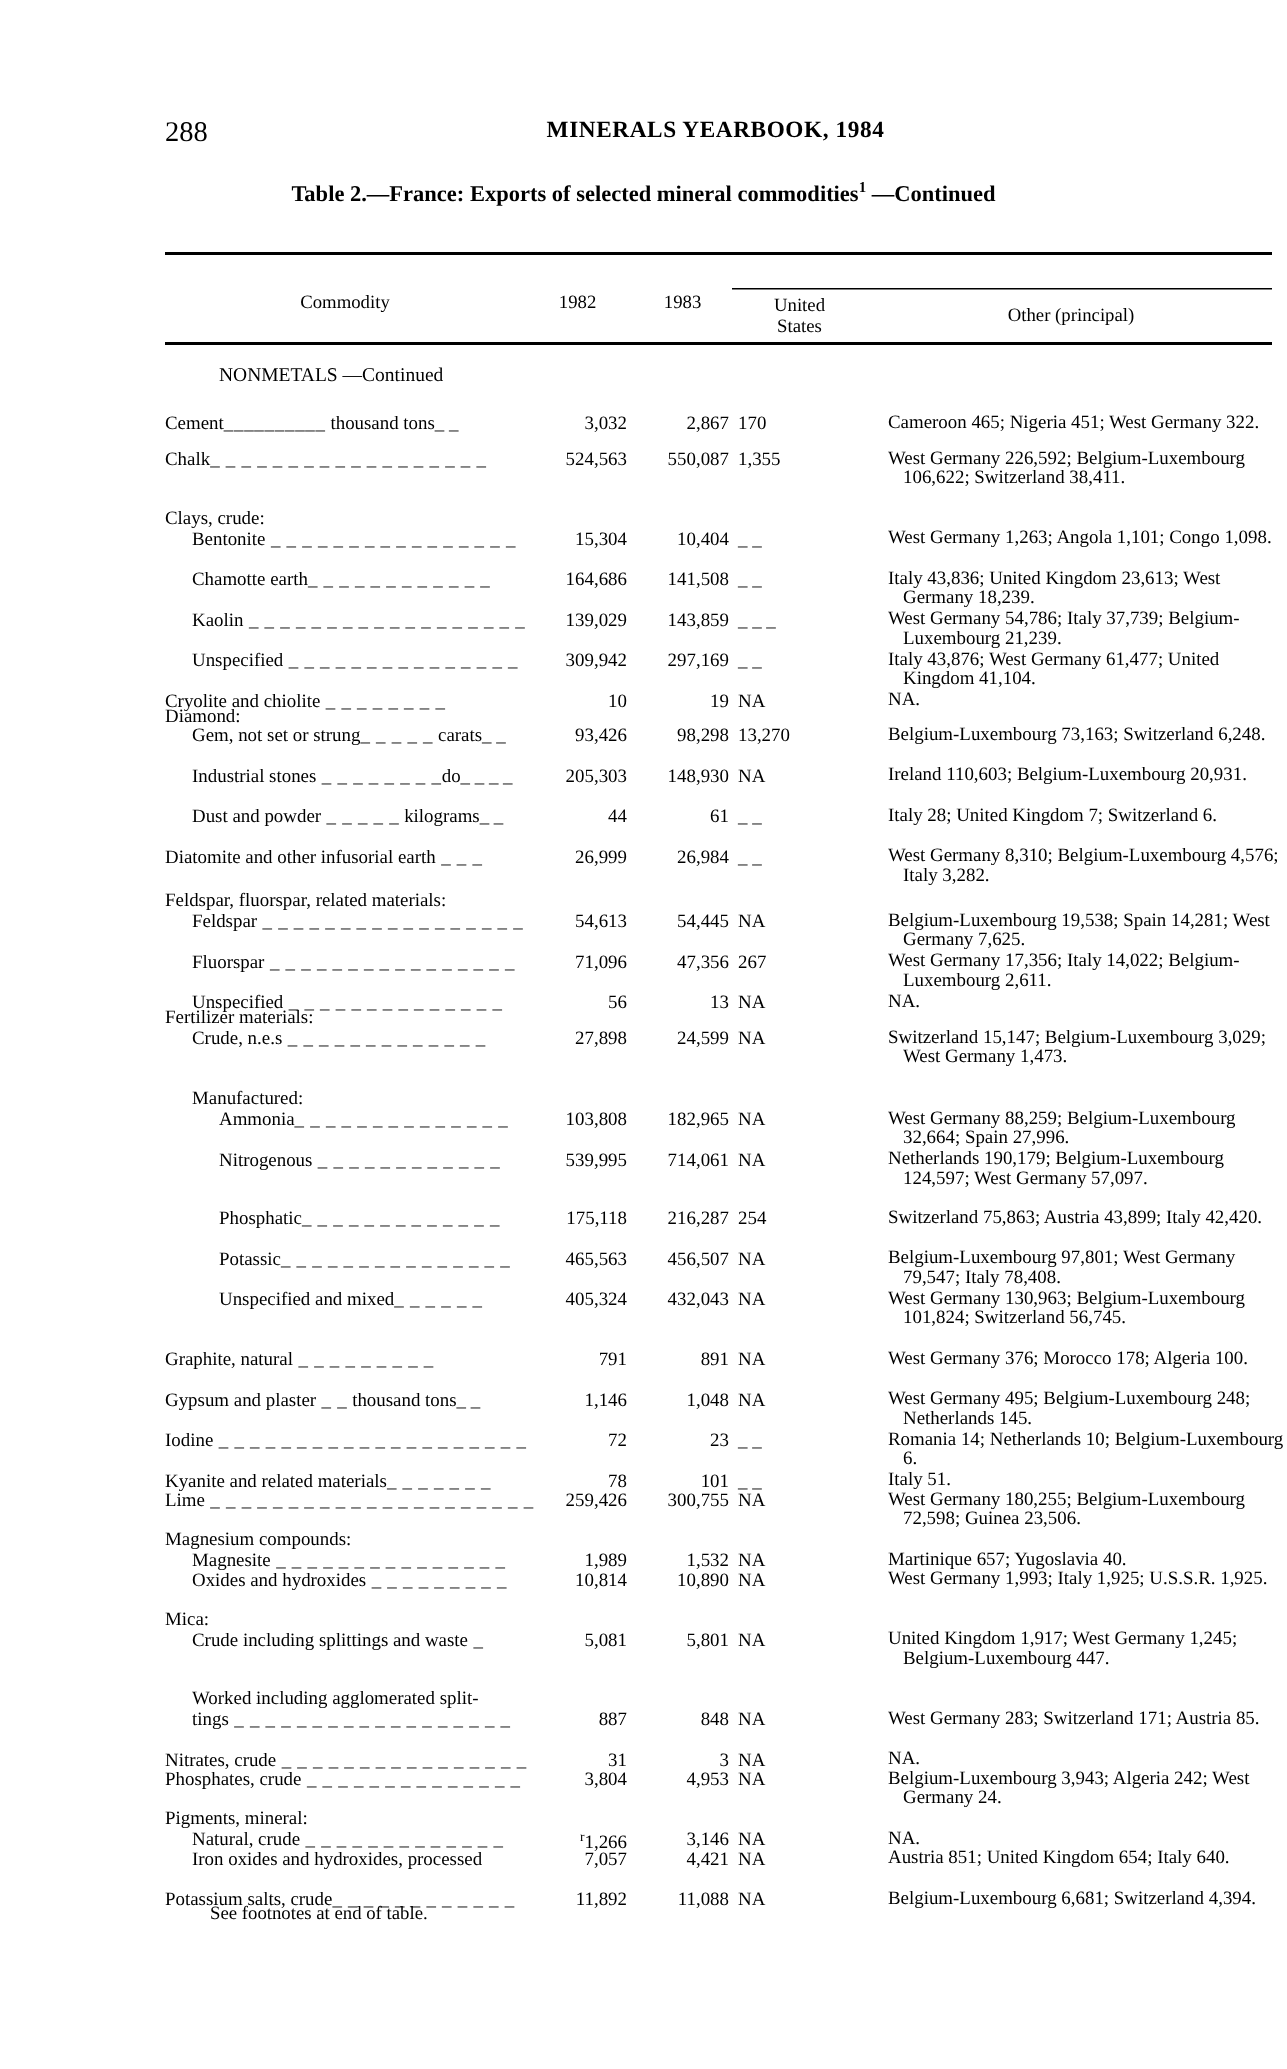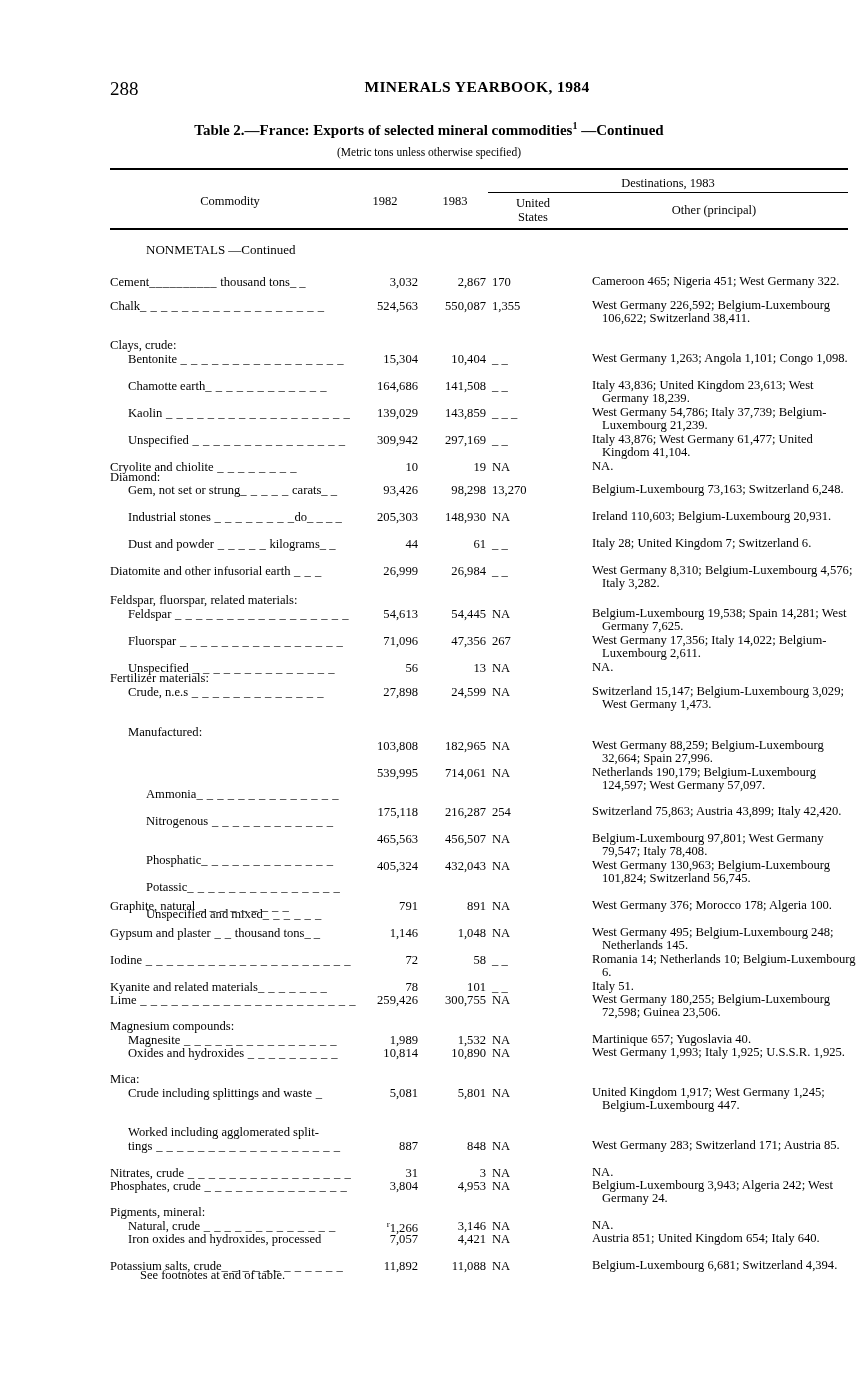--- a/index.html
+++ b/index.html
@@ -173,45 +173,43 @@
     font-size: 12.6px;
     line-height: 13.4px;
     text-indent: -10px;
     padding-left: 10px;
   }
   .c-name.group {
     white-space: normal;
     line-height: 13.4px;
   }
   .indent1 { padding-left: 18px; }
-  .indent2 { padding-left: 36px; margin-top: 48px; }
+  .indent2 { padding-left: 36px; }
   sup { font-size: 9px; vertical-align: super; }
   .footnote {
     position: absolute;
     left: 140px;
     top: 1268px;
     font-size: 12.5px;
   }
 </style>
 </head>
 <body>
 
 <div class="page">
 
   <div class="page-num">288</div>
   <div class="running-head">MINERALS YEARBOOK, 1984</div>
 
   <div class="table-title">
     <span>Table 2.—France: Exports of selected mineral commodities</span><sup>1</sup><span> —Continued</span>
   </div>
-  <div class="table-subtitle">(Metric tons unless otherwise specified)</div>
 
   <div class="rule thick" style="left:110px; top:168px; width:738px;"></div>
 
-  <div class="hdr-dest">Destinations, 1983</div>
   <div class="rule" style="left:488px; top:192px; width:360px;"></div>
 
   <div class="hdr-commodity">Commodity</div>
   <div class="hdr-1982">1982</div>
   <div class="hdr-1983">1983</div>
   <div class="hdr-us" style="white-space:pre-line;font-family:Liberation Serif, serif;">United
 States</div>
   <div class="hdr-other">Other (principal)</div>
 
   <div class="rule thick" style="left:110px; top:228px; width:738px;"></div>
@@ -404,21 +402,21 @@
       <div class="row" style="top: 926px;">
         <div class="c-name"><span>Gypsum and plaster</span><span class="lead"> _ _</span><span> thousand  tons_ _</span></div>
         <div class="c-1982">1,146</div>
         <div class="c-1983">1,048</div>
         <div class="c-us">NA</div>
         <div class="c-other">West Germany 495; Belgium-Luxembourg 248; Netherlands 145.</div>
       </div>
       <div class="row" style="top: 953px;">
         <div class="c-name"><span>Iodine</span><span class="lead"> _ _ _ _ _ _ _ _ _ _ _ _ _ _ _ _ _ _ _ _</span></div>
         <div class="c-1982">72</div>
-        <div class="c-1983">58</div>
+        <div class="c-1983">23</div>
         <div class="c-us">_ _</div>
         <div class="c-other">Romania 14; Netherlands 10; Belgium-Luxembourg 6.</div>
       </div>
       <div class="row" style="top: 980px;">
         <div class="c-name"><span>Kyanite and related materials</span><span class="lead">_ _ _ _ _ _ _</span></div>
         <div class="c-1982">78</div>
         <div class="c-1983">101</div>
         <div class="c-us">_ _</div>
         <div class="c-other">Italy 51.</div>
       </div>

